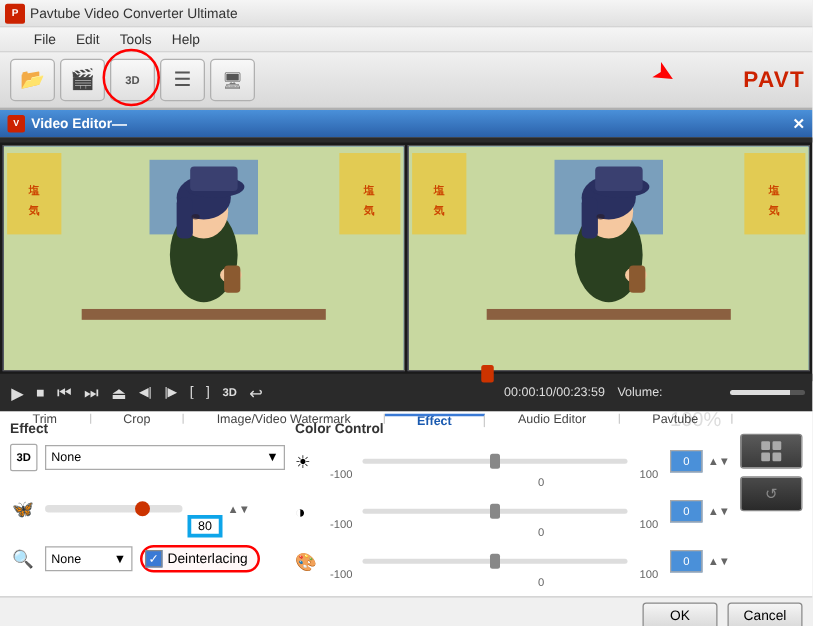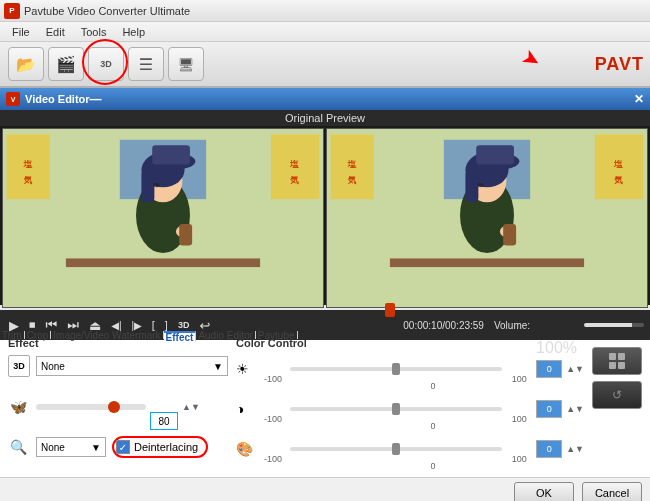--- a/index.html
+++ b/index.html
@@ -33,21 +33,21 @@
       font-size: 11px;
       color: #333;
     }
 
     
     #menu-bar {
       background: linear-gradient(to bottom, #f5f5f5, #e8e8e8);
       height: 20px;
       display: flex;
       align-items: center;
-      padding: 0 4px;
+      padding: 0 19px;
       border-bottom: 1px solid #ccc;
     }
     .menu-item {
       padding: 2px 8px;
       font-size: 11px;
       color: #333;
       cursor: pointer;
     }
 
     
@@ -222,21 +222,21 @@
     }
 
     
     #tabs-bar {
       background: #e8e8e8;
       display: flex;
       border-bottom: 1px solid #aaa;
       height: 24px;
     }
     .tab {
-      padding: 4px 2px;
+      padding: 4px 26px;
       font-size: 10px;
       color: #444;
       cursor: pointer;
       border-right: 1px solid #ccc;
       display: flex; align-items: center; margin-top: 26px;
     }
     .tab.active {
       background: white;
       border-top: 2px solid #3a7ad5;
       border-bottom: 1px solid white;
@@ -300,21 +300,21 @@
       position: absolute;
       top: -3px;
       width: 12px; height: 12px;
       background: #cc3300;
       border-radius: 50%;
       left: 50%;
     }
     .slider-value {
       width: 28px;
       height: 18px;
-      border: 1px solid #0ea5e9;
+      border: 3px solid #0ea5e9;
       font-size: 10px;
       text-align: center;
       display: flex; align-items: center; justify-content: center; margin-top: 29px;
     }
     
     .deinterlace-row {
       display: flex;
       align-items: center;
       gap: 4px;
       border: 2px solid red;
@@ -464,21 +464,20 @@
 
 <div id="video-editor-header">
   <div id="video-editor-icon">V</div>
   <span>Video Editor</span>
   <span id="ve-minimize-btn">—</span>
   <span id="ve-close-btn">✕</span>
 </div>
 
 <div id="preview-section">
   <div id="preview-labels">
-    <div class="preview-label">Original Preview</div>
   </div>
   <div id="preview-images">
 
     <div class="preview-frame">
       <div class="anime-bg">
         
         <svg width="100%" height="100%" viewBox="0 0 300 165" preserveAspectRatio="xMidYMid slice">
 
           <rect width="300" height="165" fill="#7ab8d8"></rect>
 

